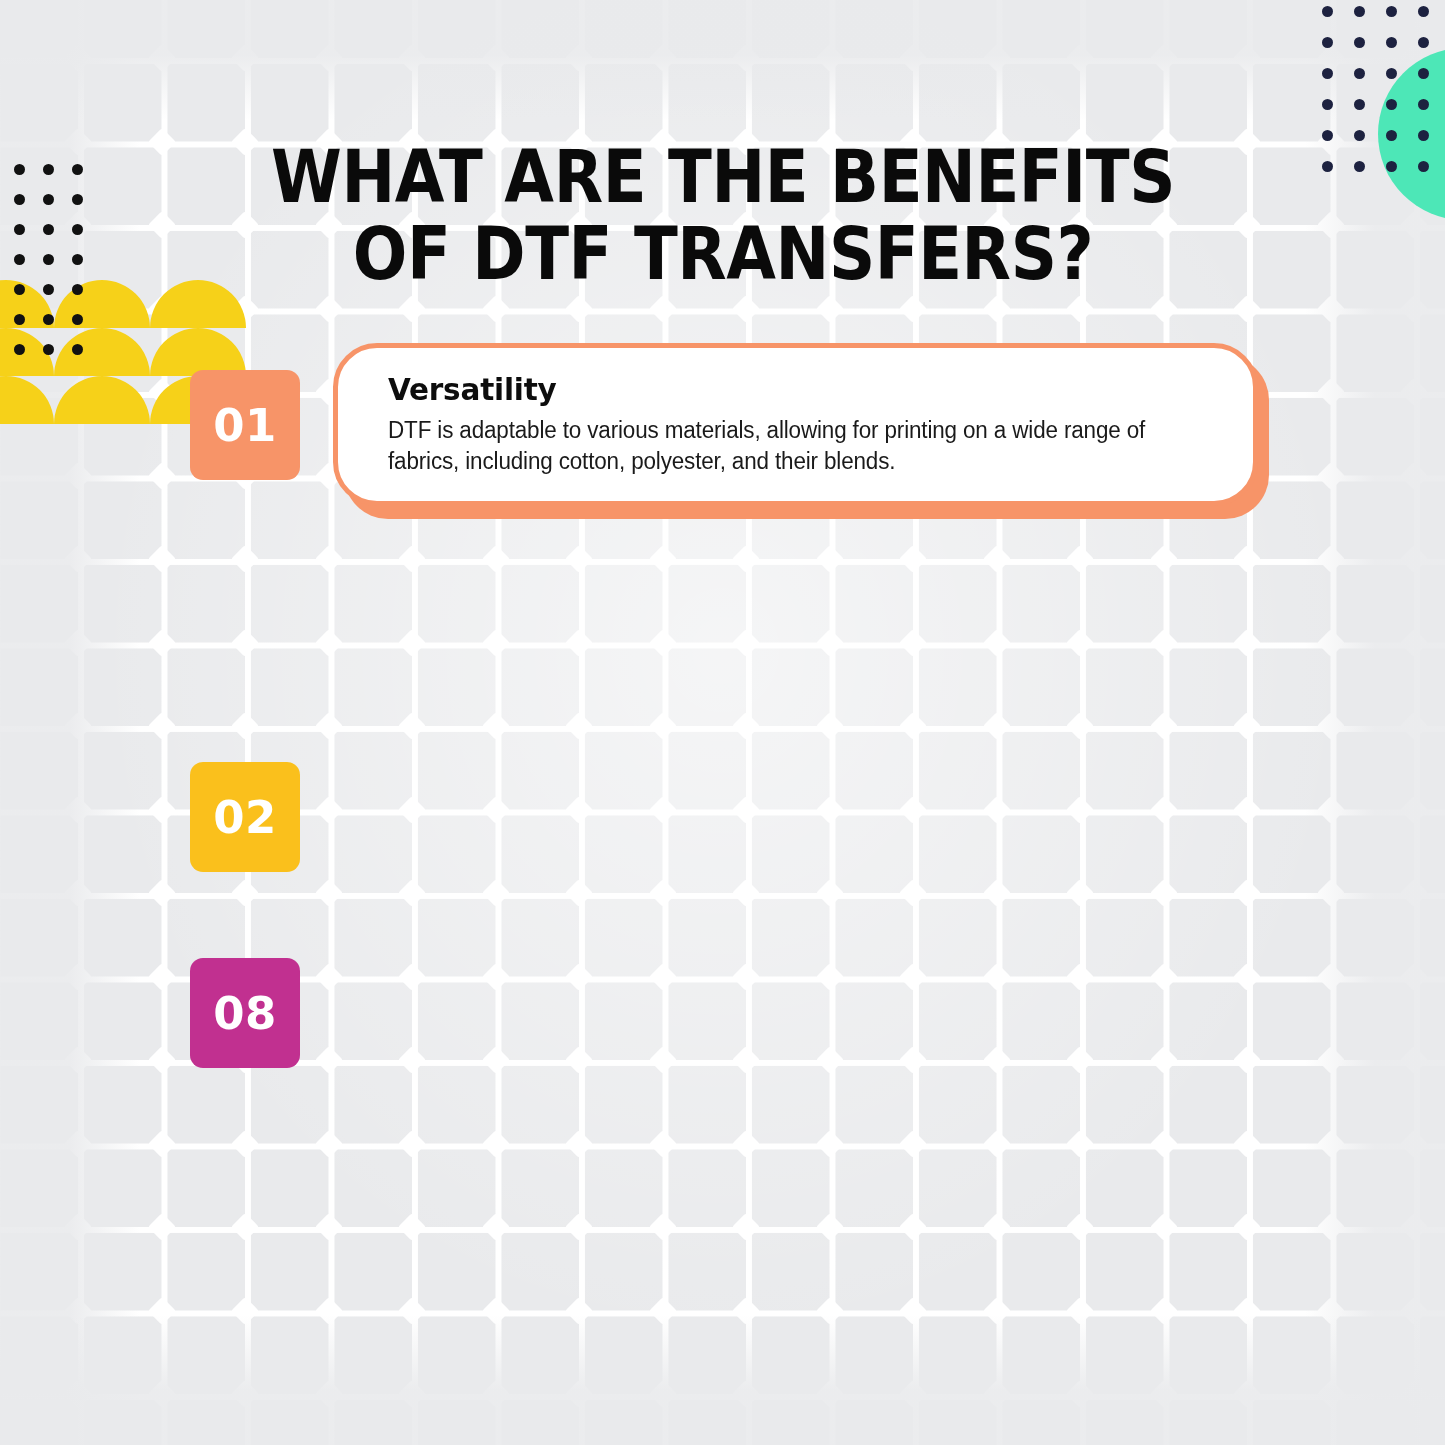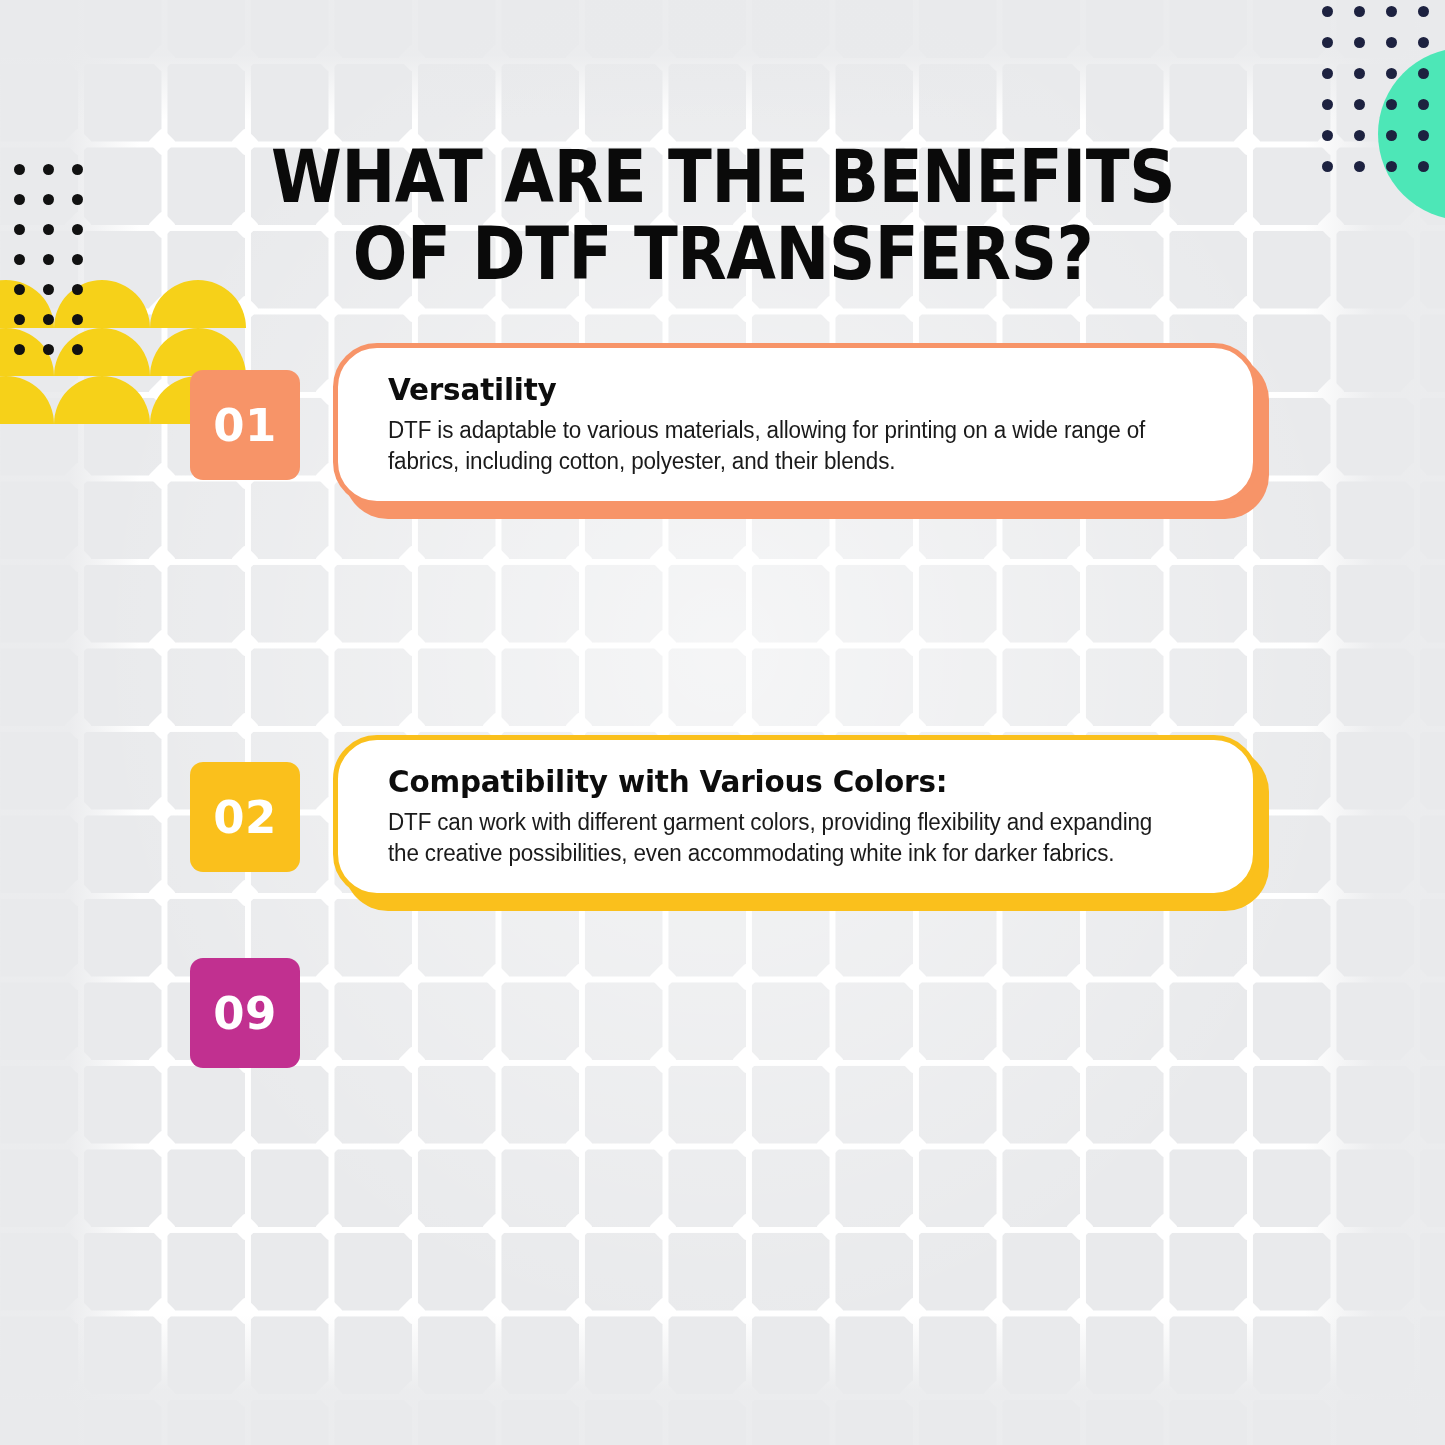--- a/index.html
+++ b/index.html
@@ -546,28 +546,21 @@
             <p>DTF is adaptable to various materials, allowing for printing on a wide range of fabrics, including cotton, polyester, and their blends.</p>
           </div>
         </div>
       </div>
       <div class="row">
       </div>
       <div class="row">
         <div class="badge" style="background:#FAC01C;">
           <span>02</span>
         </div>
-        <div class="card-wrap">
-          <div class="card-shadow" style="background:#FAC01C;"></div>
-          <div class="card" style="border-color:#FAC01C;">
-            <h3>Compatibility with Various Colors:</h3>
-            <p>DTF can work with different garment colors, providing flexibility and expanding the creative possibilities, even accommodating white ink for darker fabrics.</p>
-          </div>
-        </div>
       </div>
       <div class="row">
         <div class="badge" style="background:#C13090;">
-          <span>09</span>
+          <span>08</span>
         </div>
       </div>
     </div>
 
 </div>
 
 </body></html>

